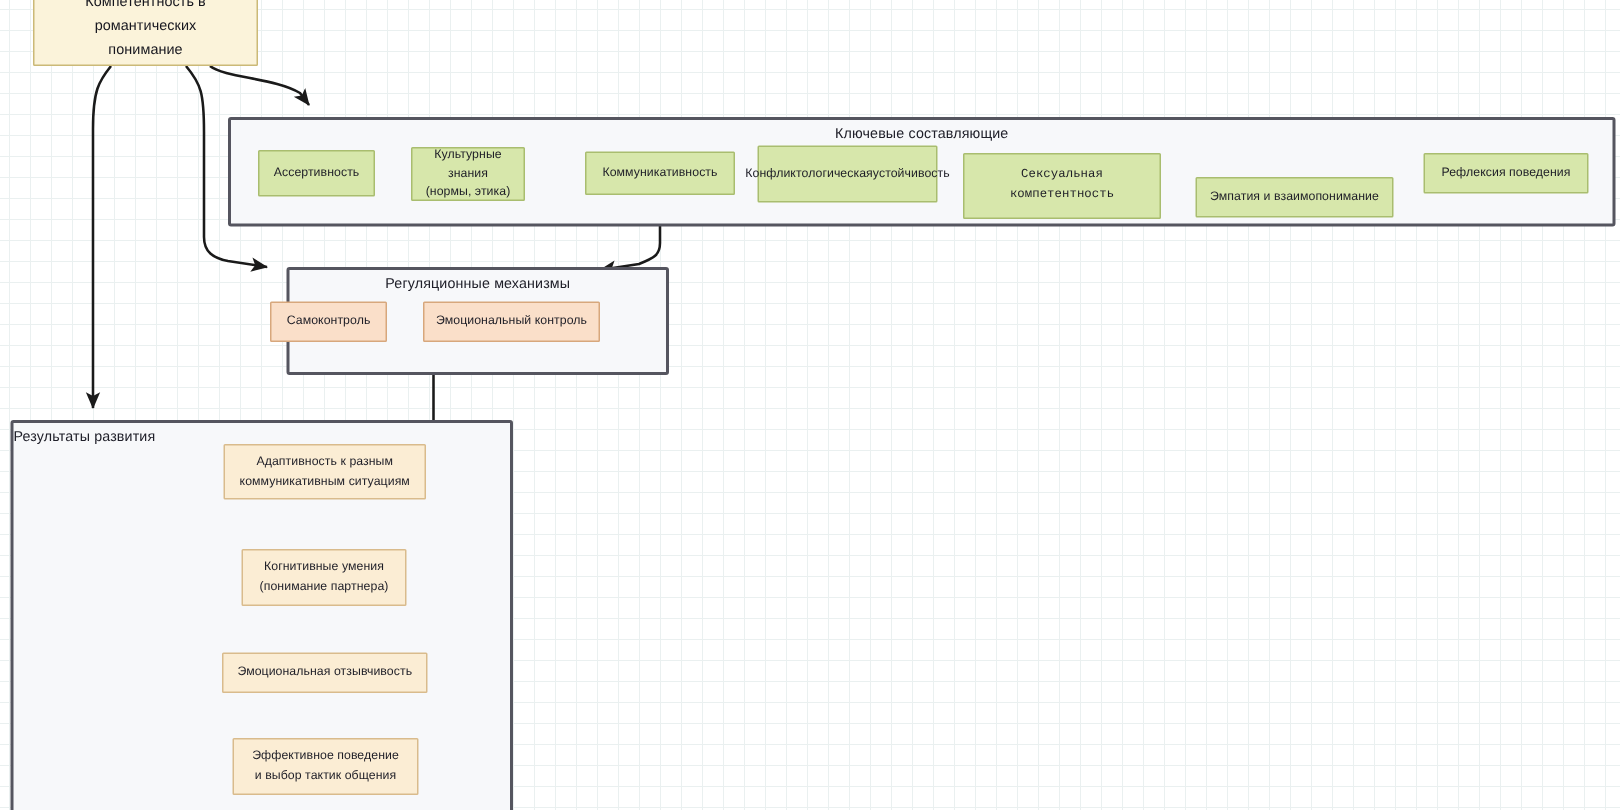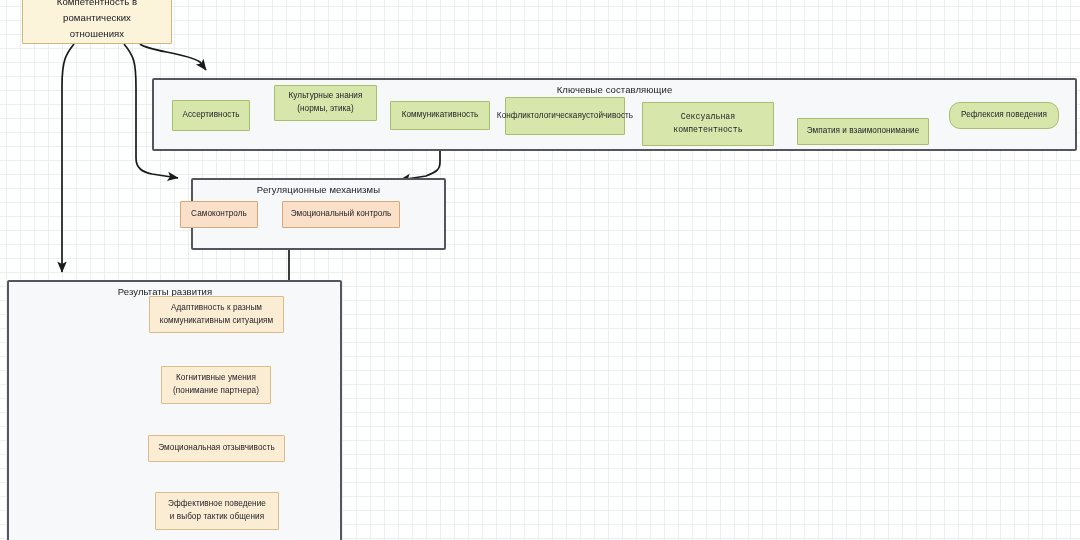--- a/index.html
+++ b/index.html
@@ -107,32 +107,32 @@
     <path d="M289,250 L289,286 C289,294 285,296 278,299 L258,304" fill="none" stroke="#1a1a1a" stroke-width="1.7" marker-end="url(#arrow)"></path>
 
     <path d="M216,332 L216,360" fill="none" stroke="#1a1a1a" stroke-width="1.7" marker-end="url(#arrow)"></path>
     <path d="M216,403 L216,430" fill="none" stroke="#1a1a1a" stroke-width="1.7" marker-end="url(#arrow)"></path>
     <path d="M216,461 L216,490" fill="none" stroke="#1a1a1a" stroke-width="1.7" marker-end="url(#arrow)"></path>
   </svg>
 
   <div class="node root" style="left:22px; top:-8px; width:150px; height:52px; flex-direction:column;">
     <span>Компетентность в</span>
     <span>романтических</span>
-    <span>отношениях</span>
+    <span>понимание</span>
   </div>
 
   <div class="group-box" style="left:152px; top:78px; width:925px; height:73px;">
     <div class="group-title">Ключевые составляющие</div>
   </div>
 
   <div class="node green" style="left:172px; top:100px; width:78px; height:31px;">
     <span>Ассертивность</span>
   </div>
 
-  <div class="node green" style="left:274px; top:85px; width:103px; height:36px; flex-direction:column;">
+  <div class="node green" style="left:274px; top:98px; width:76px; height:36px; flex-direction:column;">
     <span>Культурные знания</span>
     <span>(нормы, этика)</span>
   </div>
 
   <div class="node green" style="left:390px; top:101px; width:100px; height:29px;justify-content:center;">
     <span>Коммуникативность</span>
   </div>
 
   <div class="node green" style="left:505px; top:97px; width:120px; height:38px; flex-direction:row;">
     <span>Конфликтологическая</span>
@@ -140,38 +140,38 @@
   </div>
 
   <div class="node green" style="left:642px; top:102px; width:132px; height:44px;font-family:Liberation Mono, monospace;">
     <span>Сексуальная компетентность</span>
   </div>
 
   <div class="node green" style="left:797px; top:102px; width:132px; height:27px;margin-top:16px;">
     <span>Эмпатия и взаимопонимание</span>
   </div>
 
-  <div class="node green" style="left:949px; top:102px; width:110px; height:27px;border-radius:11px;">
+  <div class="node green" style="left:949px; top:102px; width:110px; height:27px;">
     <span>Рефлексия поведения</span>
   </div>
 
   <div class="group-box" style="left:163px; top:178px; width:255px; height:72px;margin-left:28px;">
     <div class="group-title">Регуляционные механизмы</div>
   </div>
 
   <div class="node peach" style="left:180px; top:201px; width:78px; height:27px;">
     <span>Самоконтроль</span>
   </div>
 
   <div class="node peach" style="left:282px; top:201px; width:118px; height:27px;">
     <span>Эмоциональный контроль</span>
   </div>
 
   <div class="group-box" style="left:7px; top:280px; width:335px; height:262px;">
-    <div class="group-title" style="text-align:center; left:16px; width:280px;">Результаты развития</div>
+    <div class="group-title" style="text-align:left; left:0; width:280px;">Результаты развития</div>
   </div>
 
   <div class="node cream" style="left:149px; top:296px; width:135px; height:37px; flex-direction:column;">
     <span>Адаптивность к разным</span>
     <span>коммуникативным ситуациям</span>
   </div>
 
   <div class="node cream" style="left:161px; top:366px; width:110px; height:38px; flex-direction:column;">
     <span>Когнитивные умения</span>
     <span>(понимание партнера)</span>

